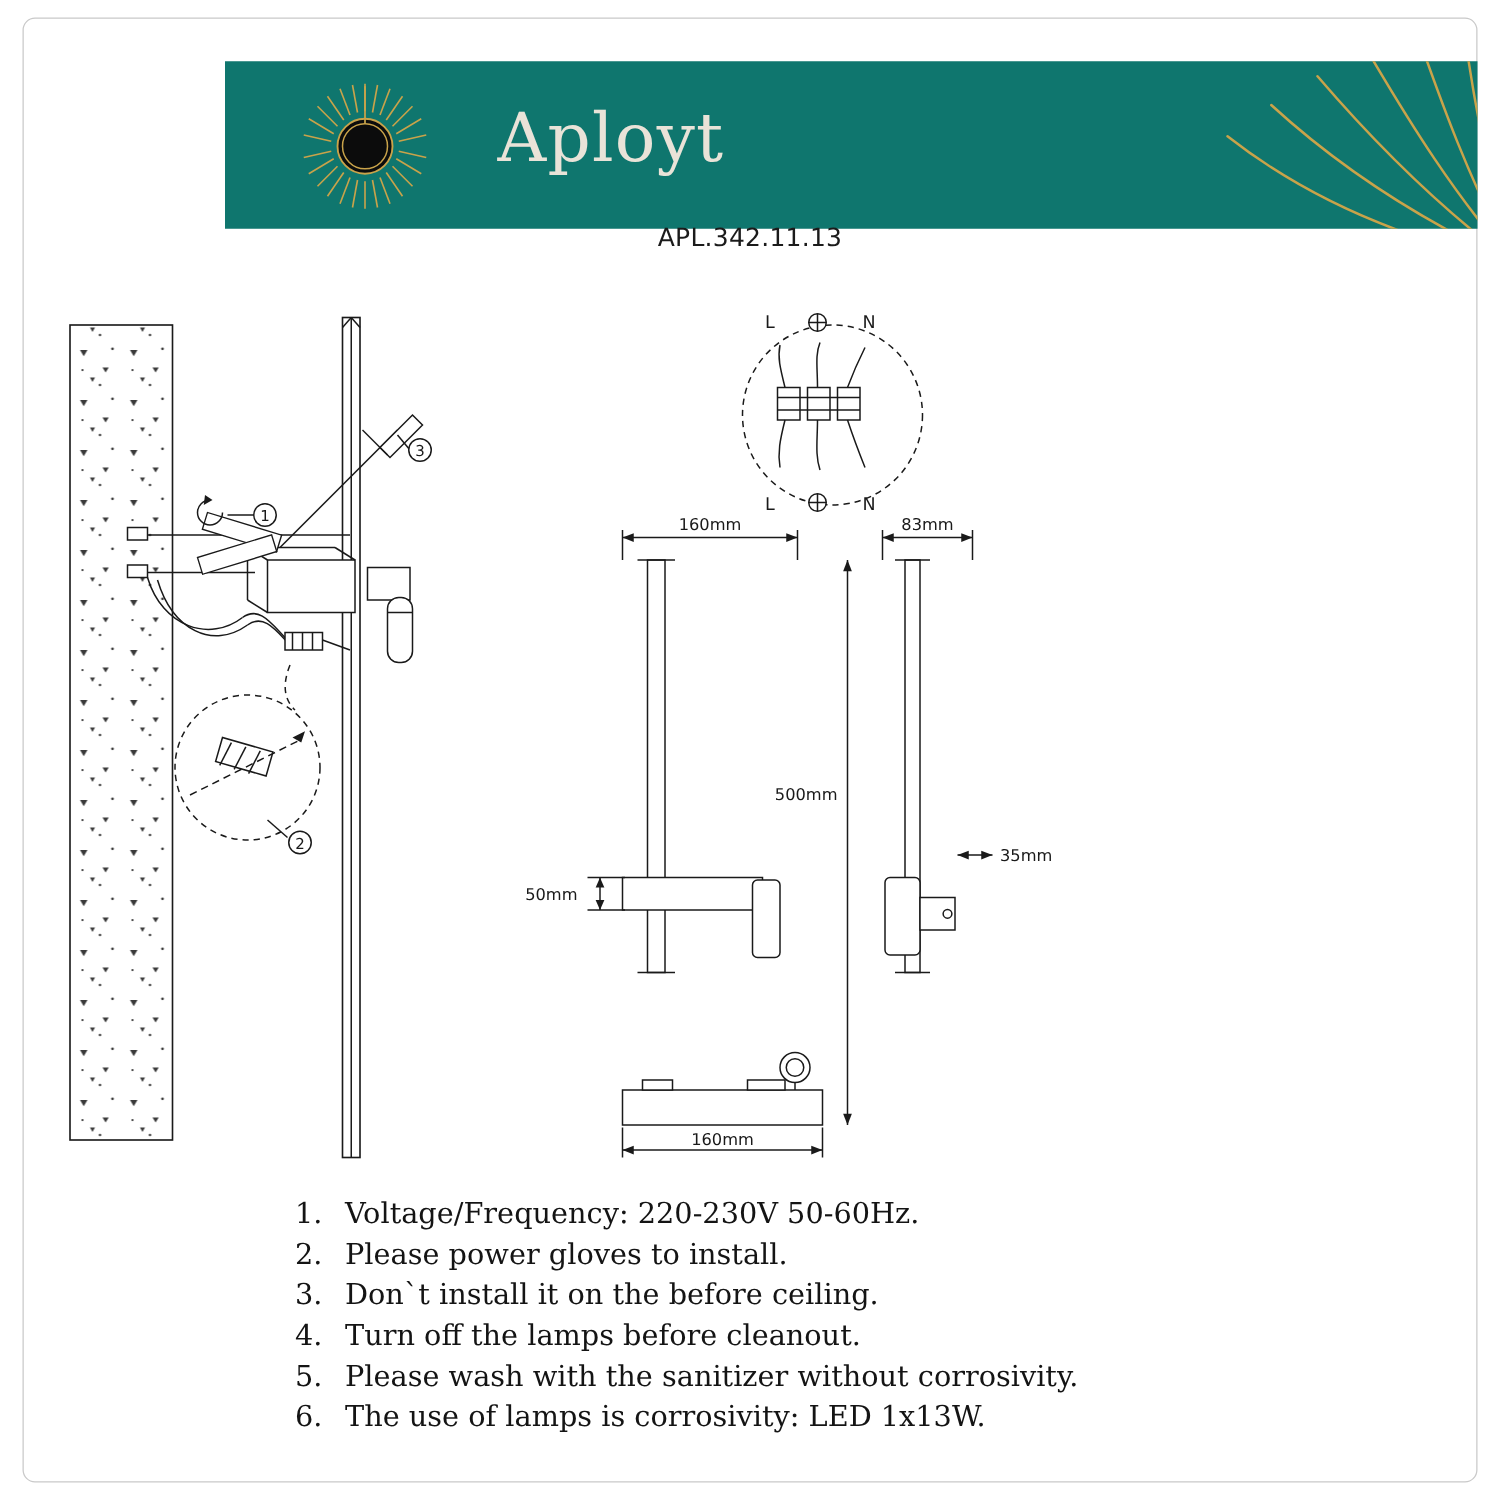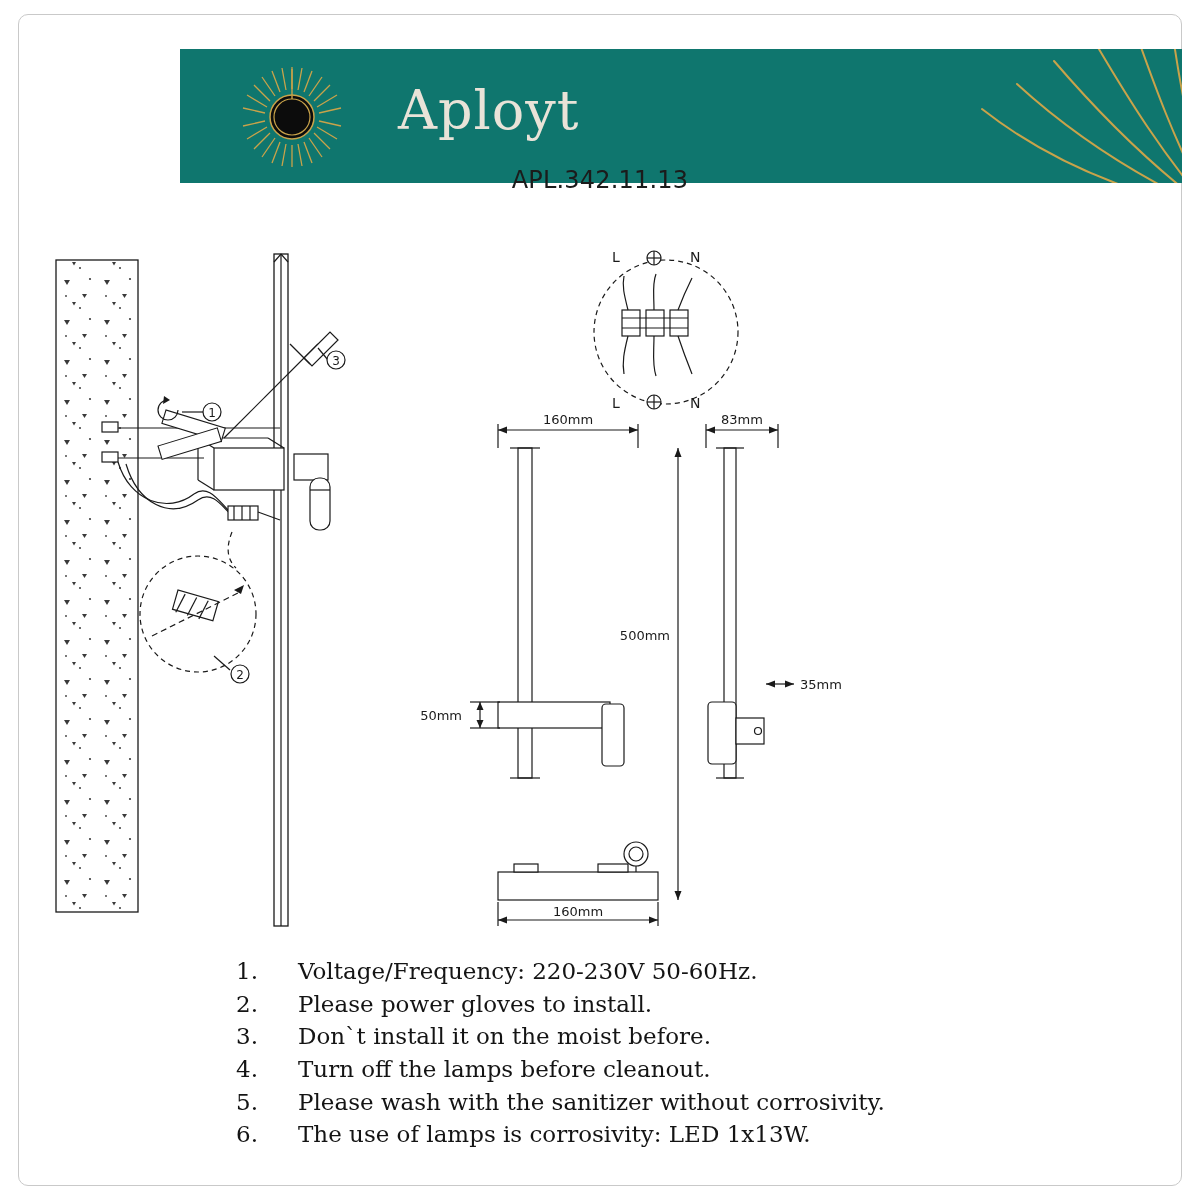--- a/index.html
+++ b/index.html
@@ -71,23 +71,23 @@
     top: 166px;
     width: 1200px;
     text-align: center;
   }
   .title-line1 {
     font-size: 24px;
     color: #1b1b1b;
     letter-spacing: 0.2px;
   }
   .title-line2 {
-    font-size: 24px;
+    font-size: 20px;
     color: #1b1b1b;
-    margin-top: 0;
+    margin-top: 12px;
     letter-spacing: 0.2px;
   }
 
   
   .drawing {
     position: absolute;
     left: 18px;
     top: 232px;
     width: 1164px;
     height: 700px;
@@ -108,21 +108,20 @@
     color: #141414;
     line-height: 1.42;
   }
   .note-num {
     width: 40px;
     flex: 0 0 40px;
     text-align: left;
   }
   .note-text {
     flex: 1 1 auto;
-    margin-left: 22px;
   }
 </style>
 </head>
 <body>
 
 <div class="page">
   <div class="frame"></div>
 
   <div class="banner">
     <svg class="sun" viewBox="0 0 108 108">
@@ -398,21 +397,21 @@
     <div class="note-row">
       <span class="note-num">1.</span>
       <span class="note-text">Voltage/Frequency: 220-230V 50-60Hz.</span>
     </div>
     <div class="note-row">
       <span class="note-num">2.</span>
       <span class="note-text">Please power gloves to install.</span>
     </div>
     <div class="note-row">
       <span class="note-num">3.</span>
-      <span class="note-text">Don`t install it on the moist before.</span>
+      <span class="note-text">Don`t install it on the before ceiling.</span>
     </div>
     <div class="note-row">
       <span class="note-num">4.</span>
       <span class="note-text">Turn off the lamps before cleanout.</span>
     </div>
     <div class="note-row">
       <span class="note-num">5.</span>
       <span class="note-text">Please wash with the sanitizer without corrosivity.</span>
     </div>
     <div class="note-row">

